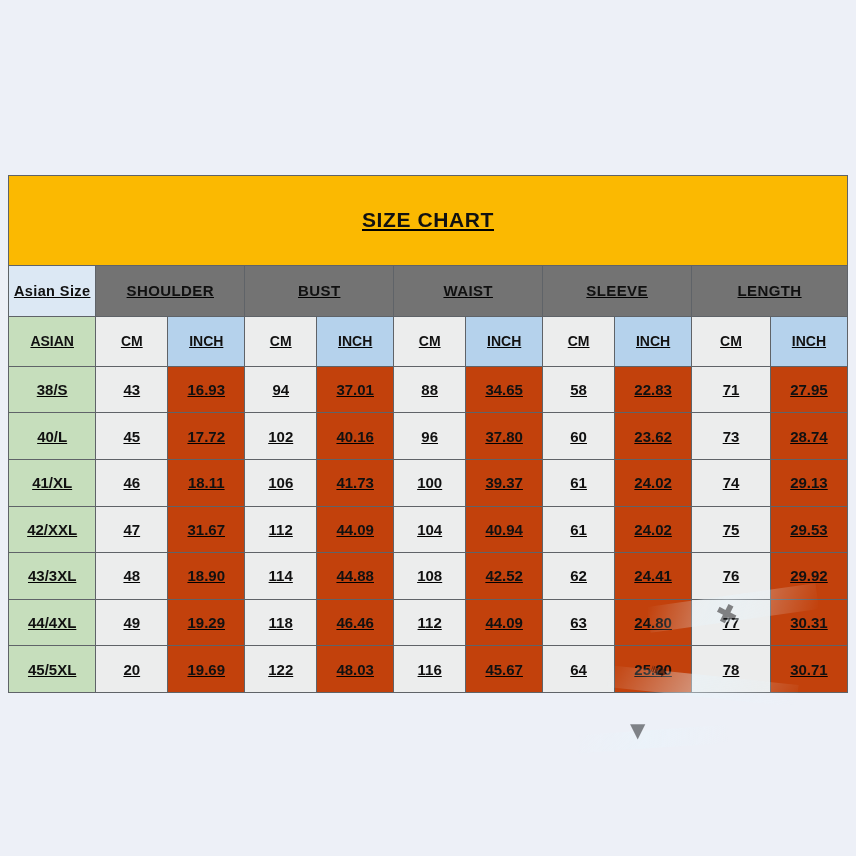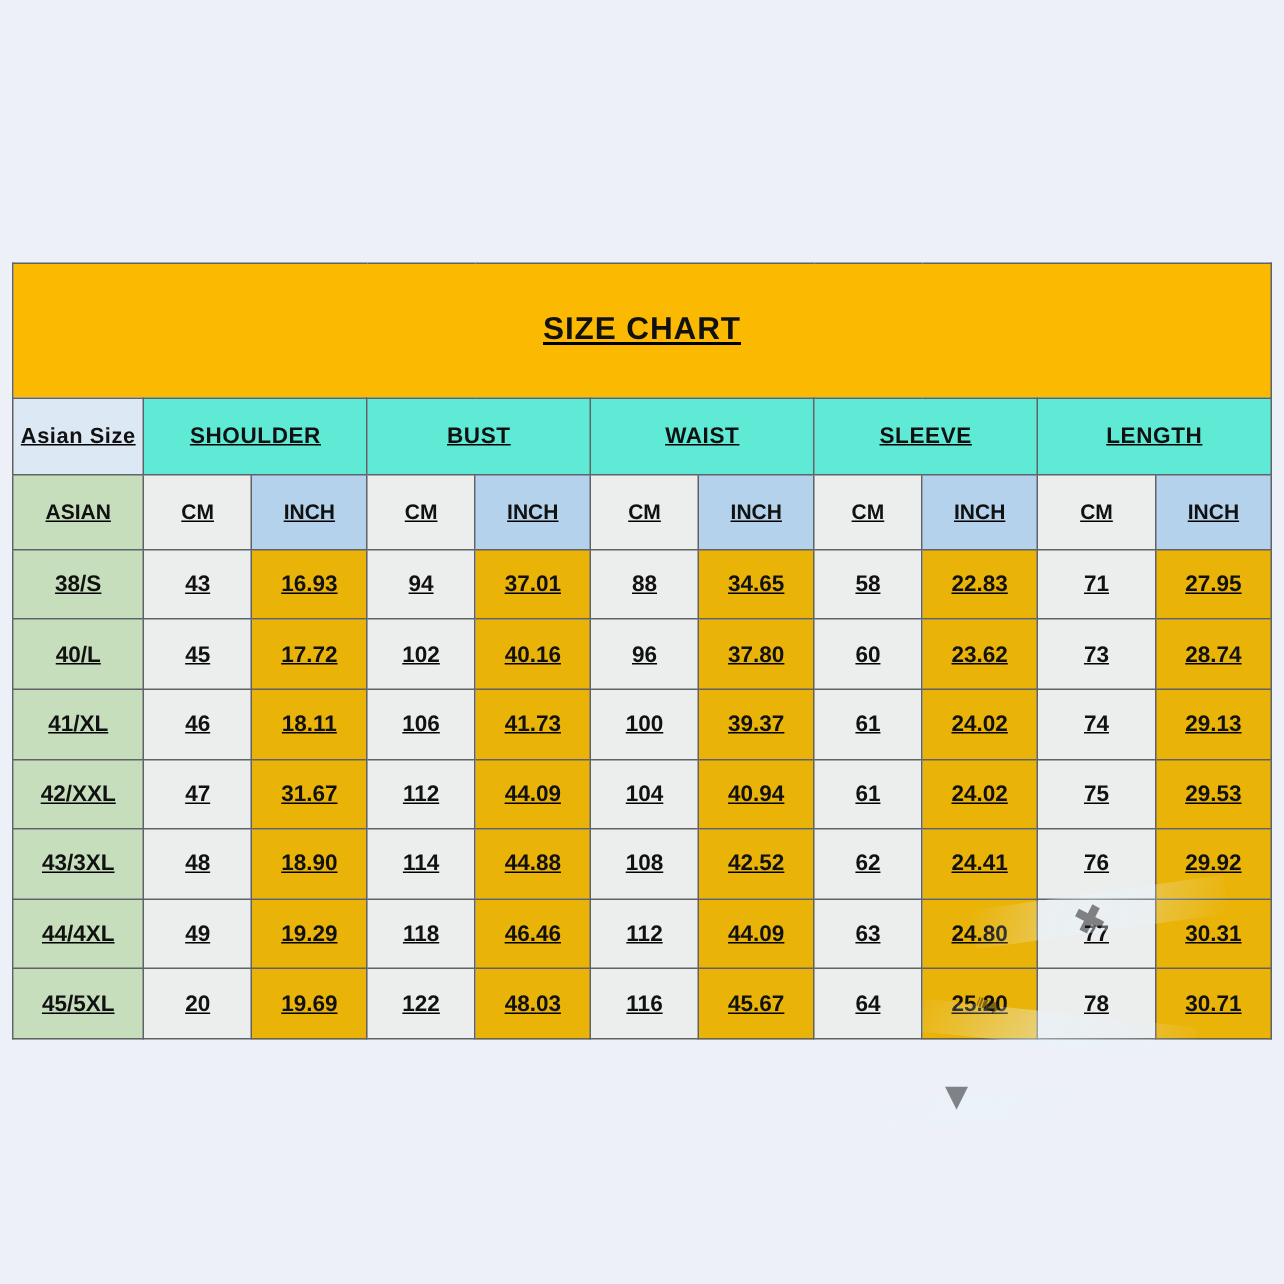--- a/index.html
+++ b/index.html
@@ -48,21 +48,21 @@
     background: #fbb901;
     height: 78px;
     font-size: 21px;
     letter-spacing: 0.6px;
     color: #1a1a1a;
     border: 1px solid #4a4a4a;
   }
 
   
   td.group-head {
-    background: #5eead4;
+    background: #737373;
     height: 44px;
     font-size: 15px;
     letter-spacing: 0.4px;
     border-color: #7a8a99;
   }
   td.group-head.asian-head {
     background: #dce8f4;
     font-size: 14.5px;
     text-align: center;
   }
@@ -79,21 +79,21 @@
   td.unit-asian{ background: #c6debc; }
 
   
   td.data-cell {
     height: 40px;
     font-size: 15px;
     border-color: #6c7378;
   }
   td.cell-size { background: #c6debc; }
   td.cell-cm   { background: #eceded; }
-  td.cell-inch { background: #eab308; }
+  td.cell-inch { background: #c2410c; }
 
   
   #watermark {
     position: absolute;
     left: 660px;
     top: 400px;
     width: 200px;
     height: 200px;
     pointer-events: none;
     opacity: 0.5;

